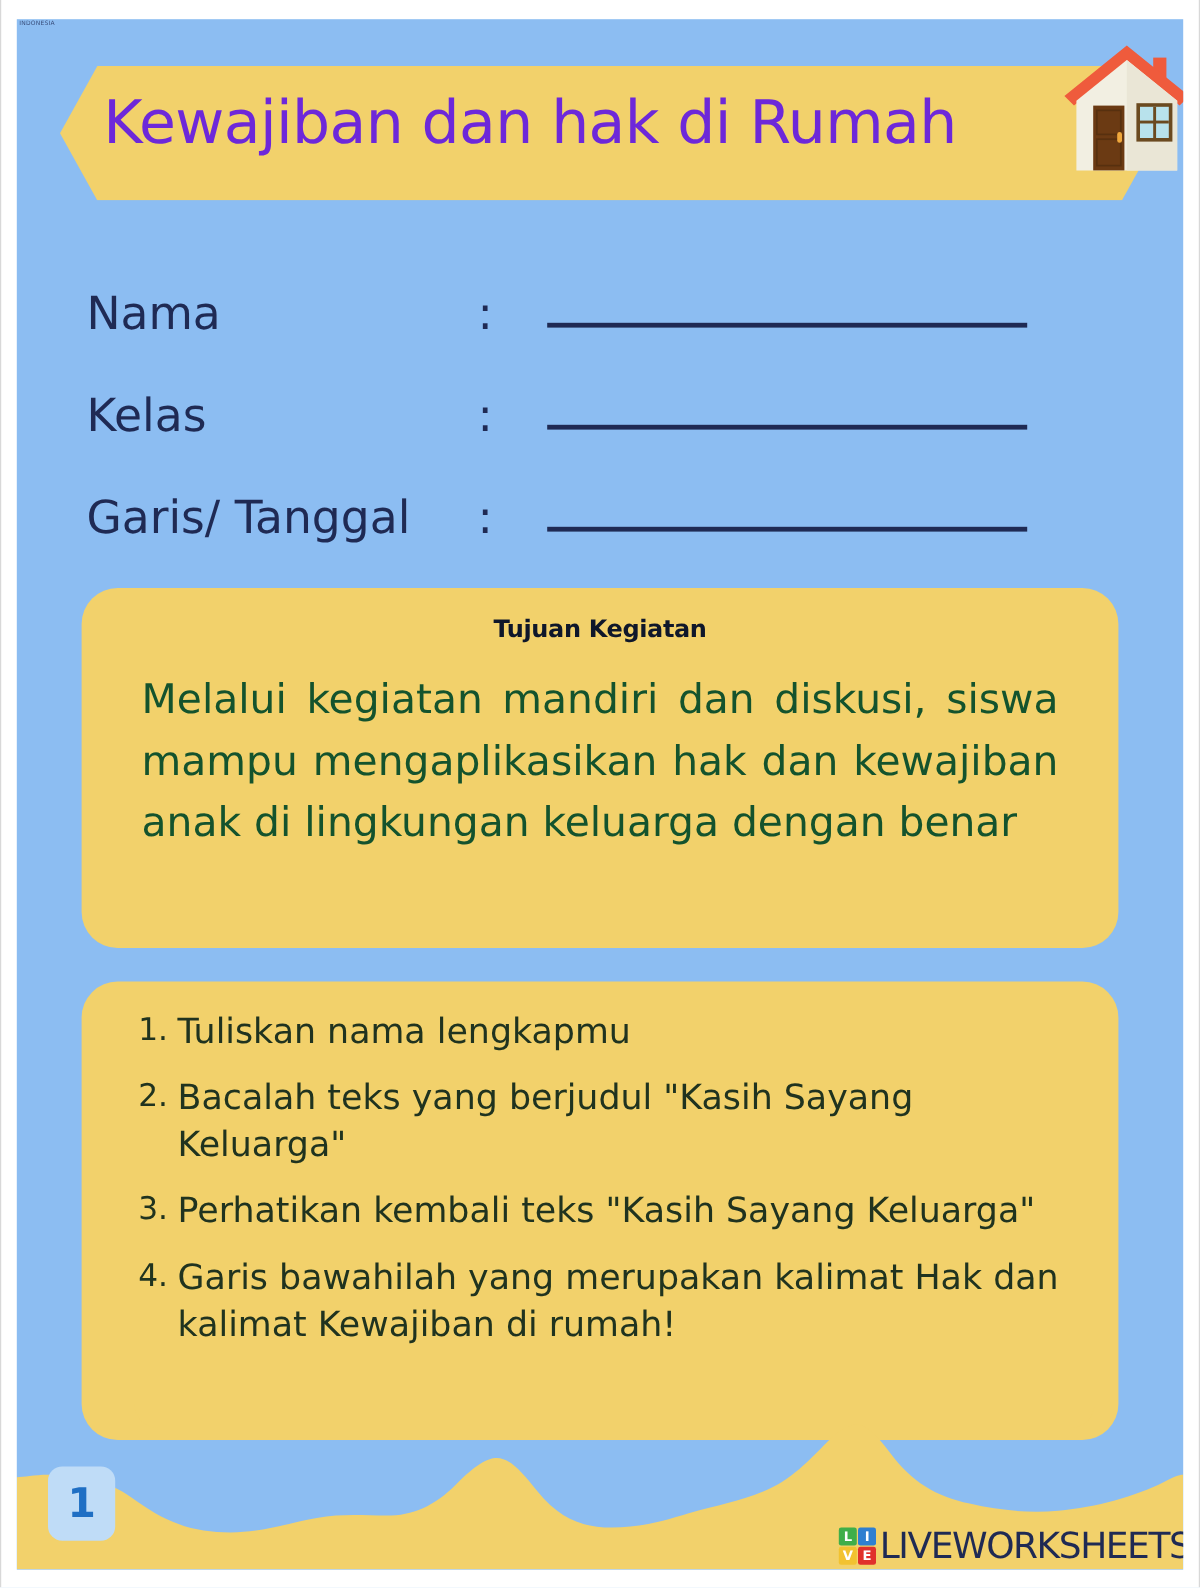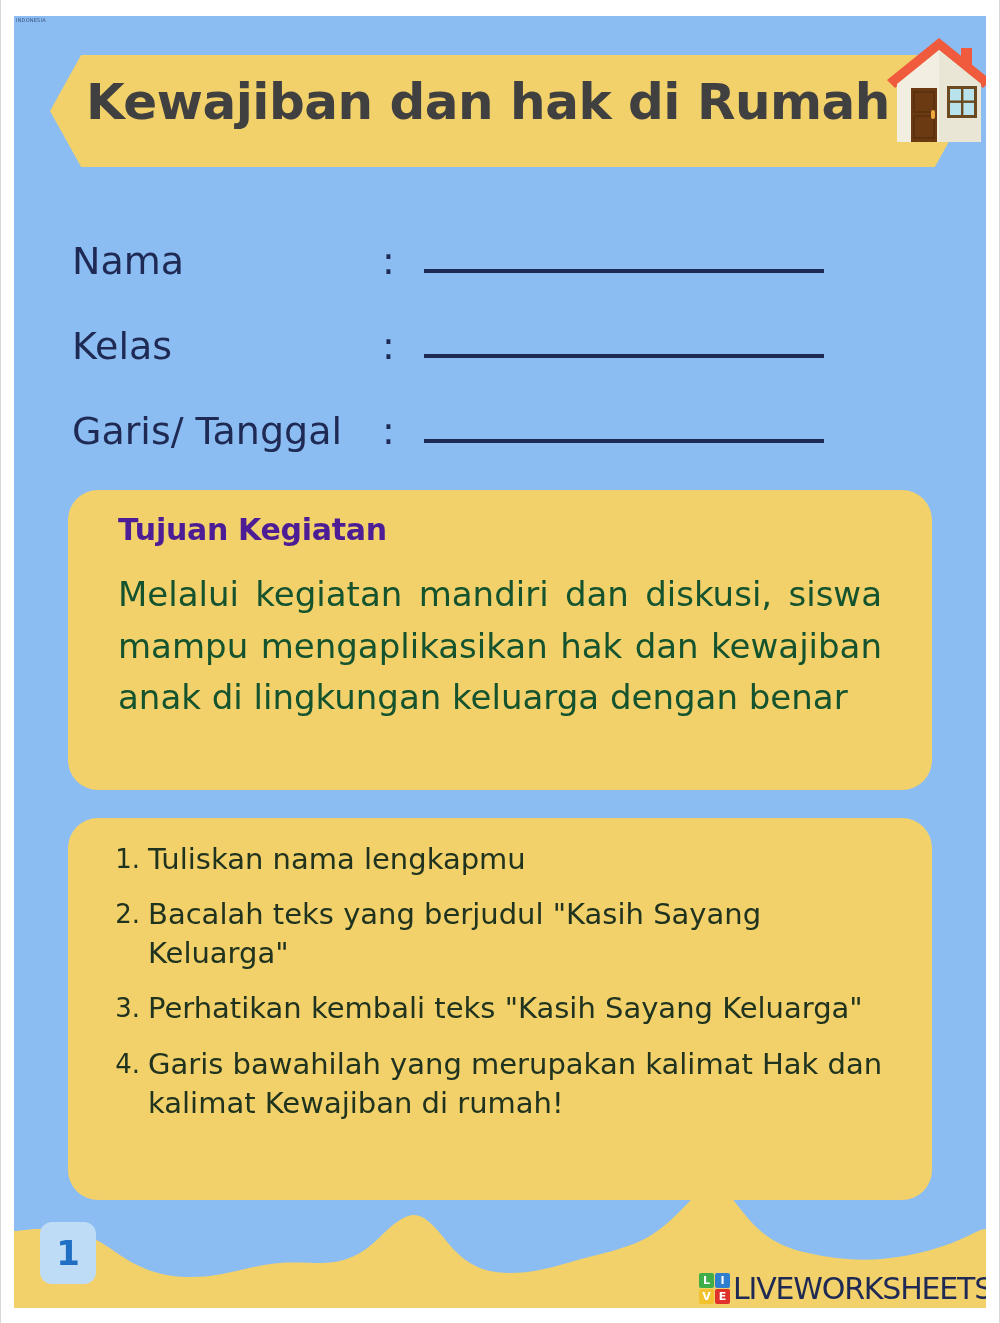--- a/index.html
+++ b/index.html
@@ -68,23 +68,23 @@
     position: absolute;
     left: 36px;
     top: 39px;
     width: 880px;
     height: 93px;
     display: flex;
     align-items: center;
     padding-left: 36px;
     box-sizing: border-box;
     font-family: "DejaVu Sans", sans-serif;
-    font-weight: bold;
+    font-weight: normal;
     font-size: 50px;
-    color: #404040;
+    color: #6d28d9;
     letter-spacing: -0.5px;
     z-index: 6;
     white-space: nowrap;
   }
 
   
   .house {
     position: absolute;
     left: 869px;
     top: 14px;
@@ -98,20 +98,21 @@
     position: absolute;
     left: 58px;
     top: 182px;
     width: 830px;
     z-index: 8;
   }
   .form-row {
     display: flex;
     align-items: flex-end;
     height: 85px;
+    gap: 16px;
   }
   .form-label {
     font-size: 38px;
     color: #1f2a54;
     font-family: "DejaVu Sans", sans-serif;
     width: 310px;
     line-height: 1.1;
     white-space: nowrap;
   }
   .form-colon {
@@ -144,25 +145,25 @@
     padding: 22px 50px 0 50px;
   }
   .panel-langkah {
     left: 54px;
     top: 802px;
     width: 864px;
     height: 382px;
     padding: 22px 40px 0 40px;
   }
   .panel-heading {
-    text-align: left;
+    text-align: center;
     font-family: "DejaVu Sans", sans-serif;
     font-weight: bold;
-    font-size: 30px;
-    color: #4c1d95;
+    font-size: 20px;
+    color: #0f172a;
     letter-spacing: -0.3px;
     margin-bottom: 22px;
   }
   .panel-body {
     font-family: "DejaVu Sans", sans-serif;
     font-size: 34px;
     line-height: 1.52;
     color: #14532d;
     text-align: justify;
     text-align-last: left;

